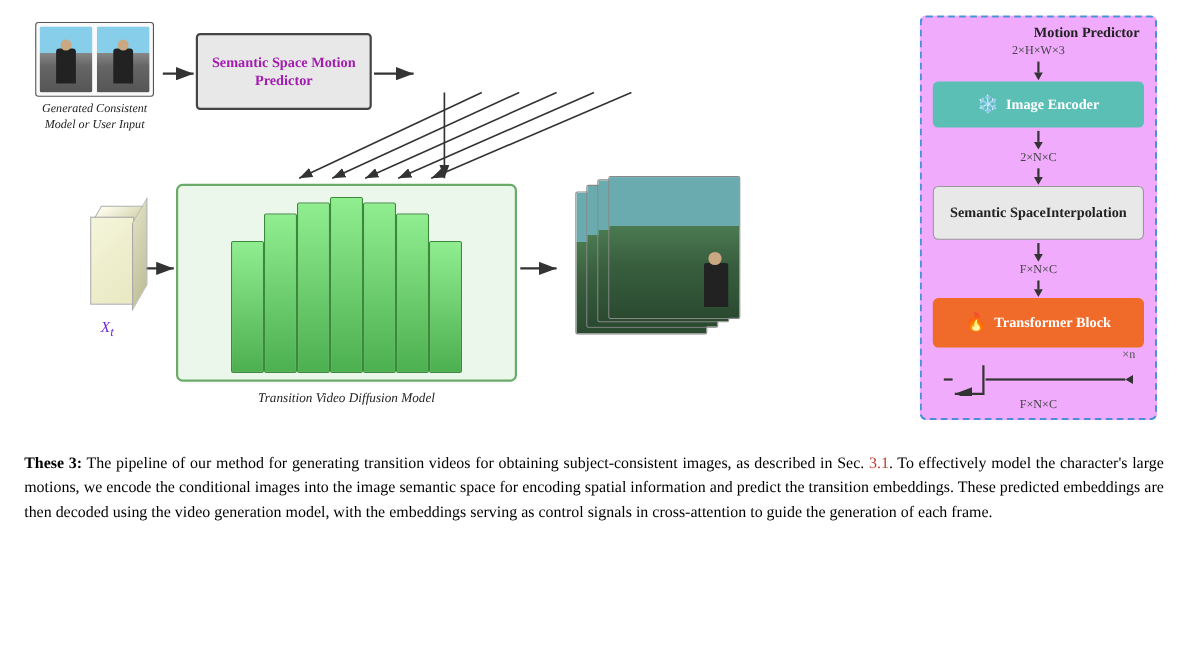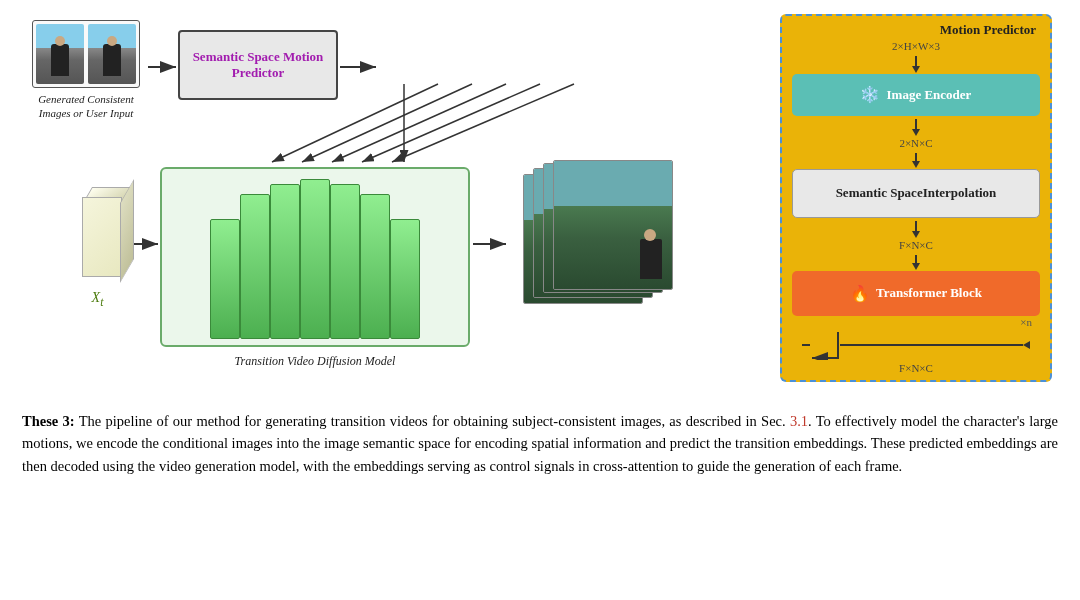--- a/index.html
+++ b/index.html
@@ -222,21 +222,21 @@
       top: 10px;
       transform: skewY(-60deg) translateY(-6px);
     }
     .xt-label {
       position: absolute;
       bottom: -22px;
       left: 50%;
       transform: translateX(-50%);
       font-size: 14px;
       font-style: italic;
-      color: #4d7c0f;
+      color: #6d28d9;
     }
 
     
     .consistent-videos {
       position: absolute;
       left: 490px;
       top: 148px;
       width: 180px;
       height: 190px;
     }
@@ -281,24 +281,24 @@
       font-style: italic;
       margin-top: 4px;
       color: #222;
     }
 
     
     .motion-predictor-panel {
       position: absolute;
       right: 10px;
       top: 2px;
-      width: 272px;
+      width: 216px;
       height: 368px;
       border: 2px dashed #4a90d9;
-      background: #eab308;
+      background: #f0abfc;
       border-radius: 6px;
       display: flex;
       flex-direction: column;
       align-items: center;
       padding: 6px 10px;
       gap: 0;
     }
     .mp-title {
       font-size: 13px;
       font-weight: bold;
@@ -429,21 +429,21 @@
           <div class="figure-silhouette"></div>
           <div class="figure-head"></div>
         </div>
         <div class="img-placeholder">
           <div class="road-bg"></div>
           <div class="figure-silhouette"></div>
           <div class="figure-head"></div>
         </div>
       </div>
       <div class="input-label">Generated Consistent
-Images or User Input</div>
+Model or User Input</div>
     </div>
 
     <div class="ssmp-box">
       <span>Semantic Space
 Motion Predictor</span>
     </div>
 
 
     <div class="xt-block">
       <div class="xt-face-top"></div>

